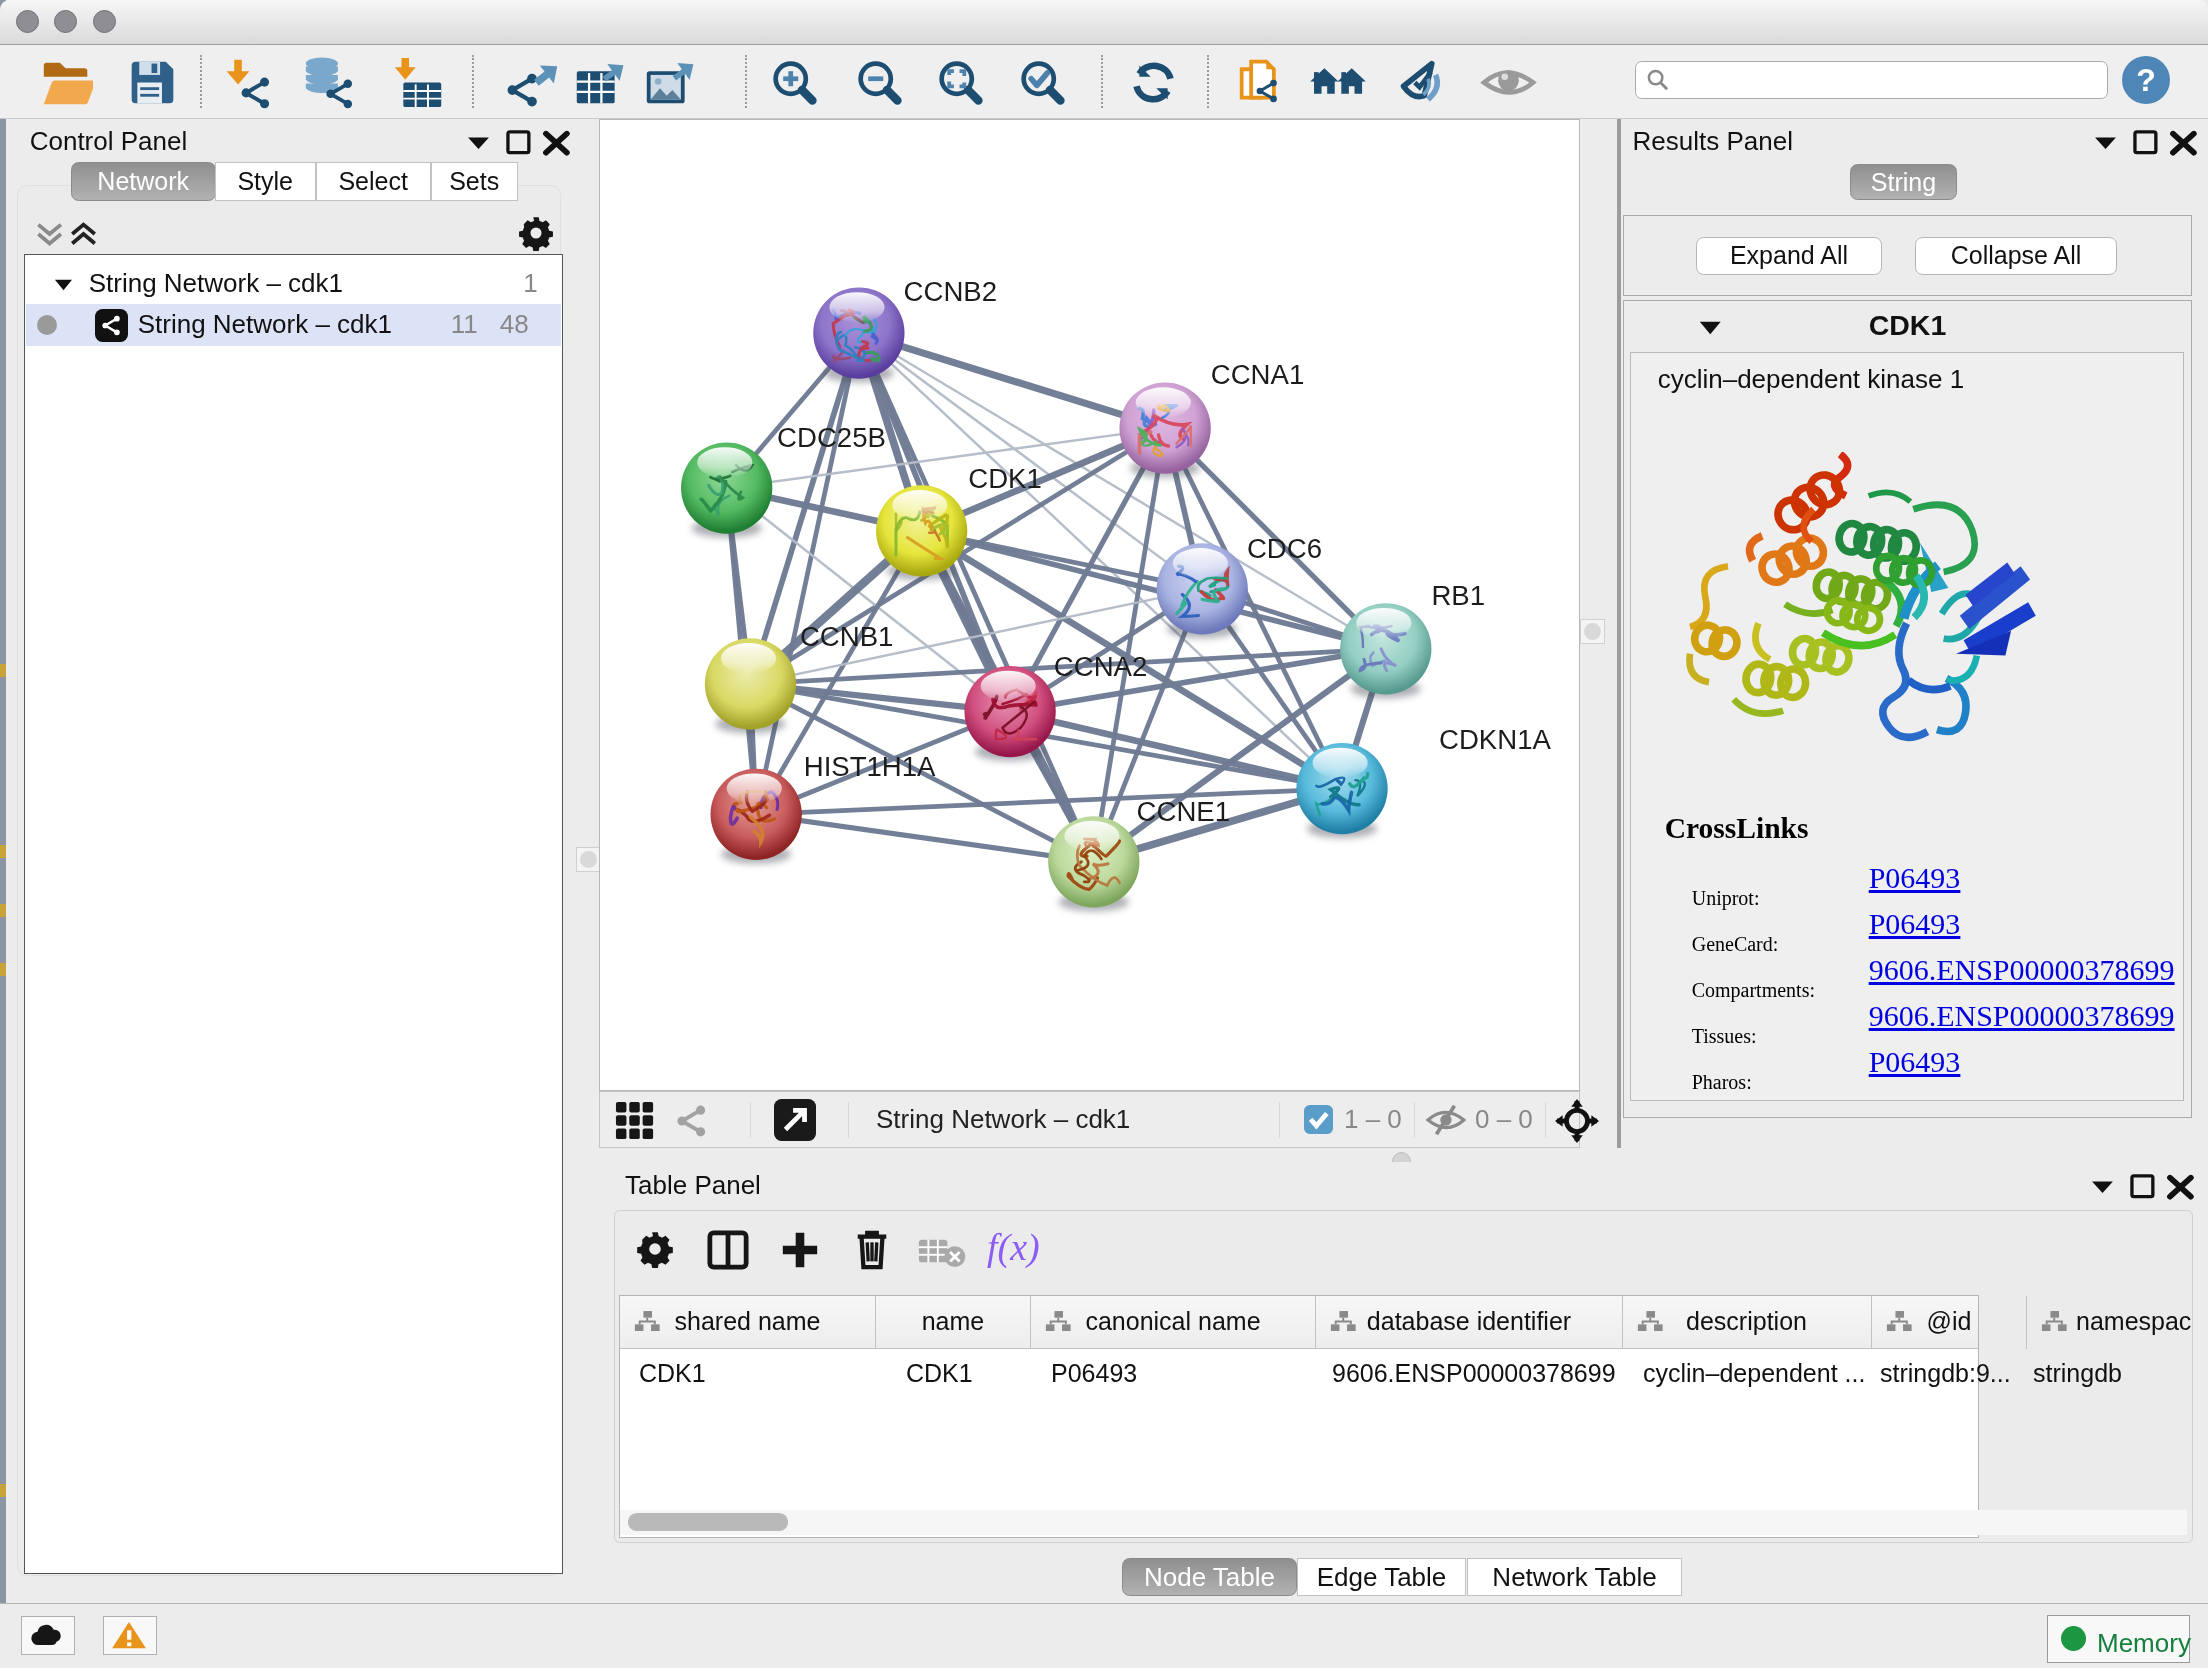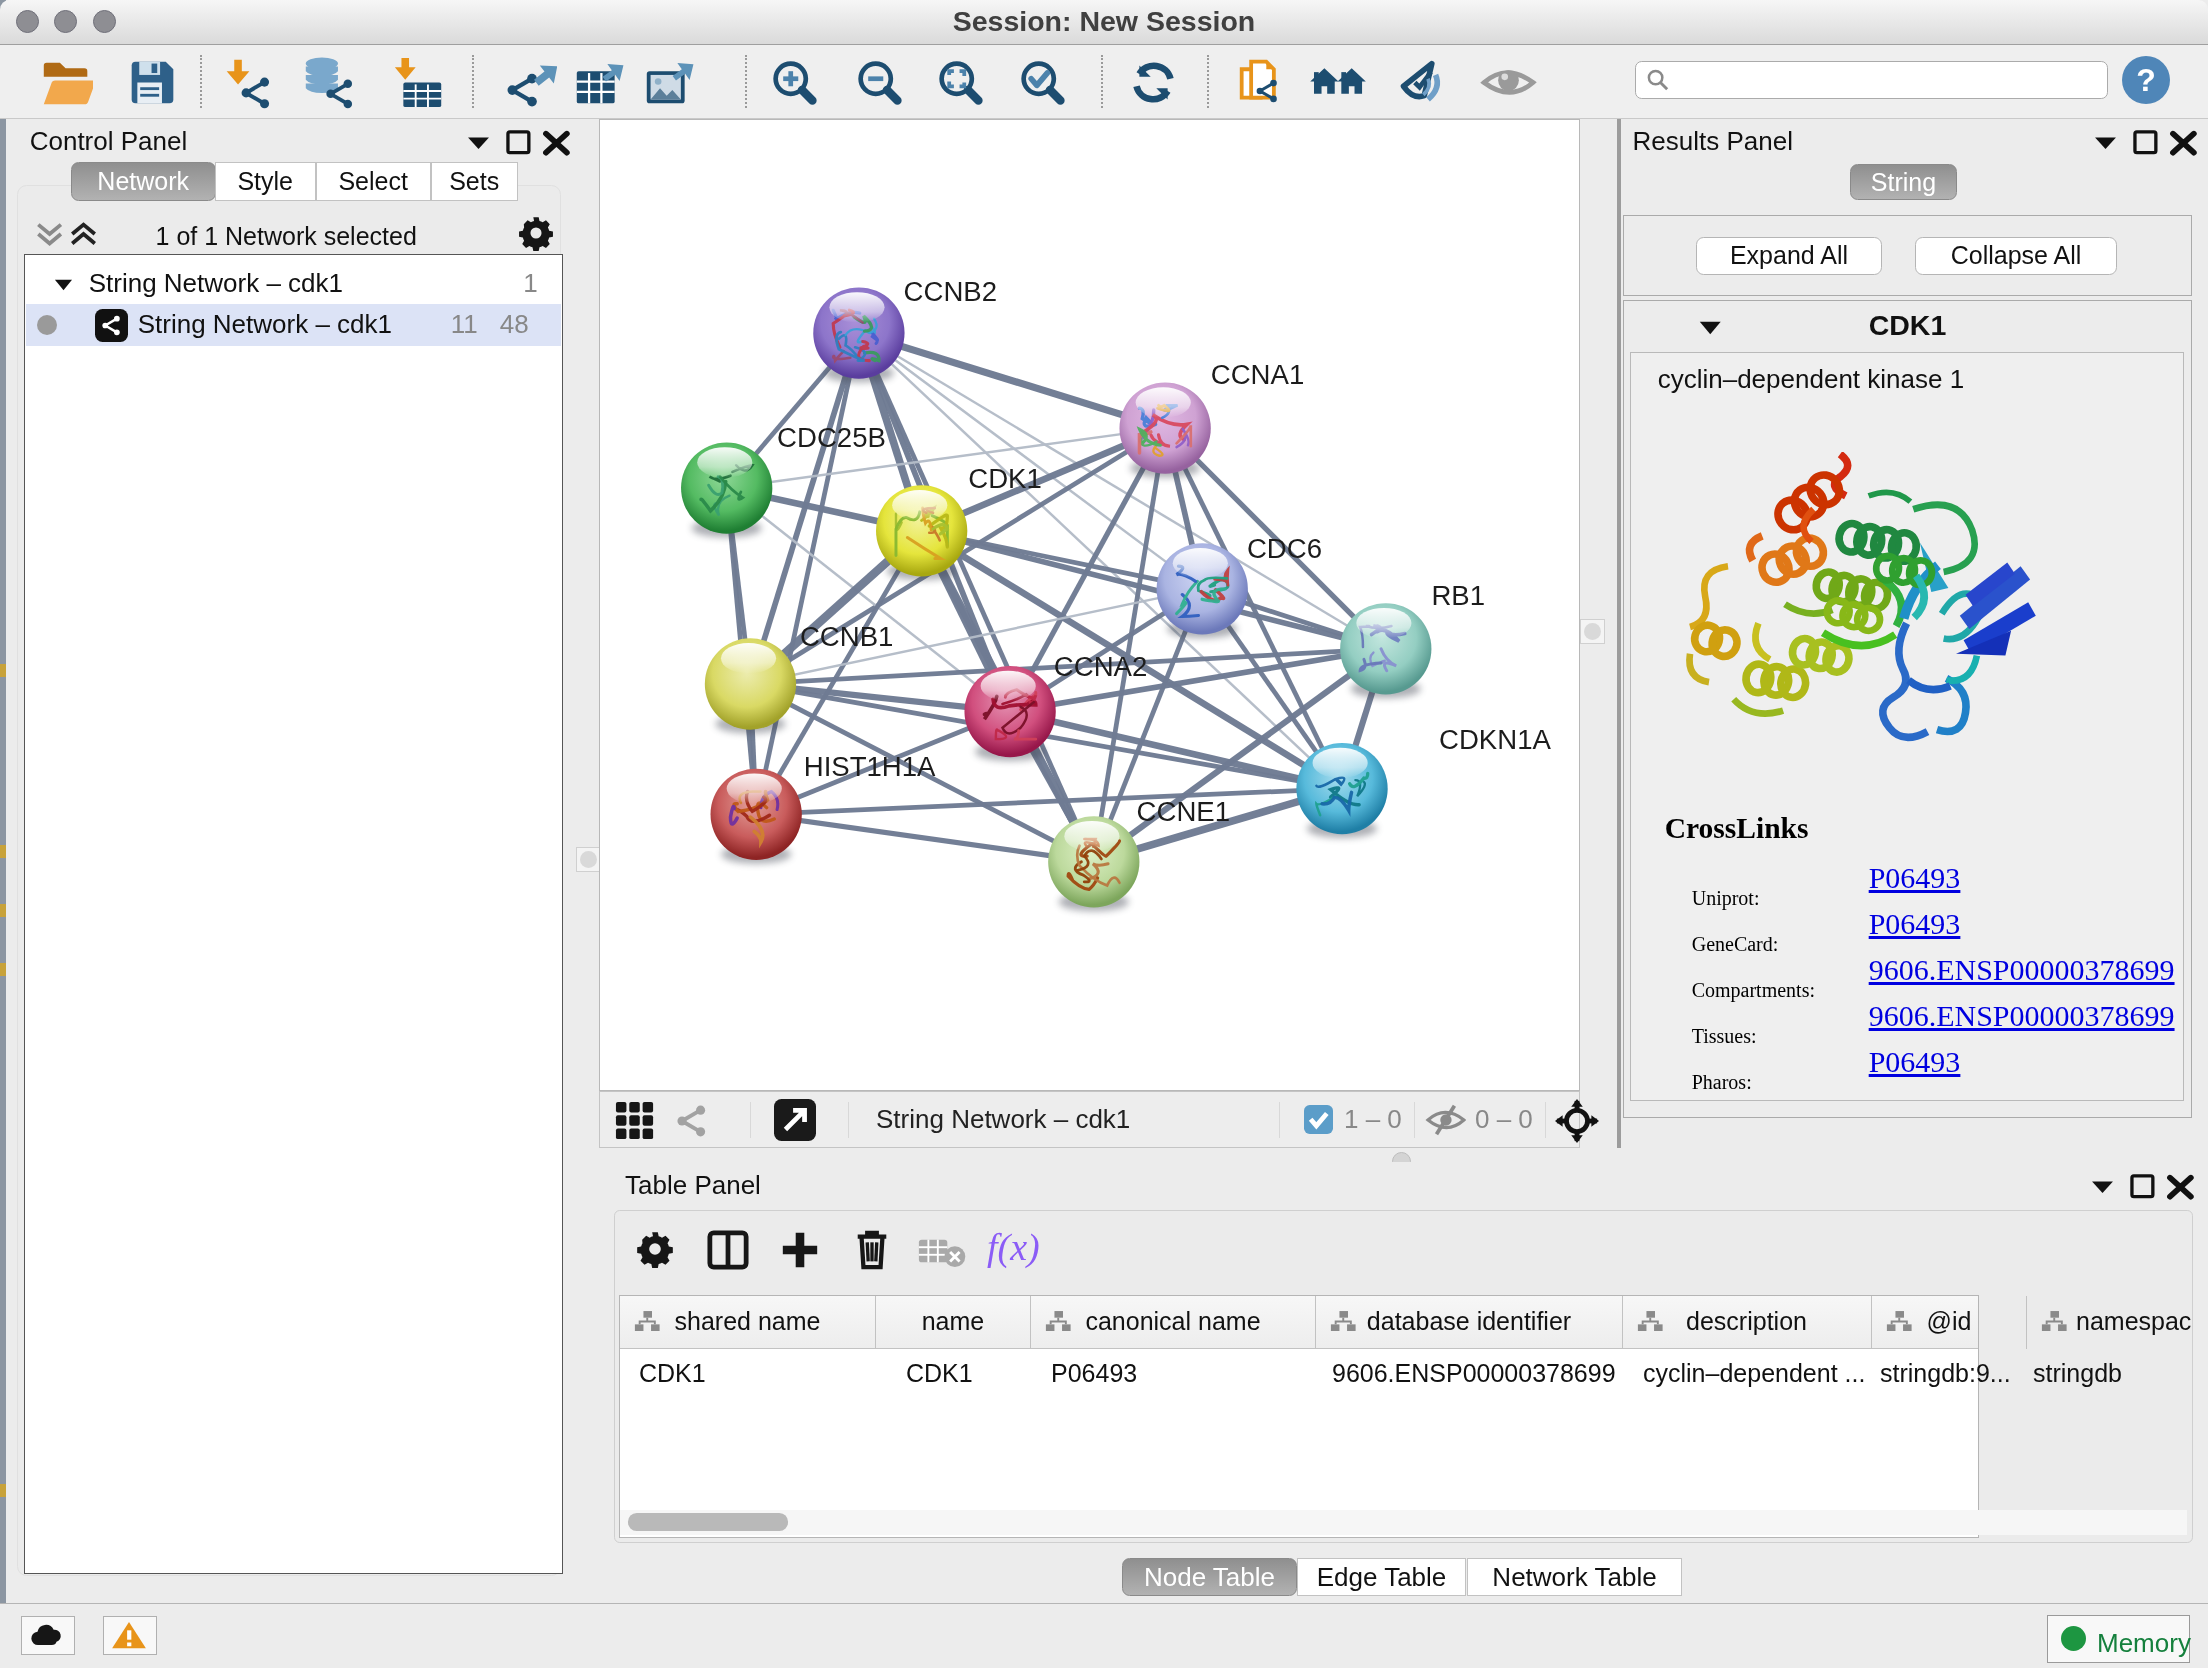--- a/index.html
+++ b/index.html
@@ -15,21 +15,20 @@
 <div class="abs" style="left:0;top:664px;width:5.7px;height:13.3px;background:#c8a23a"></div>
 <div class="abs" style="left:0;top:845px;width:5.7px;height:13.3px;background:#c8a23a"></div>
 <div class="abs" style="left:0;top:904px;width:5.7px;height:13.3px;background:#c8a23a"></div>
 <div class="abs" style="left:0;top:963px;width:5.7px;height:13.3px;background:#c8a23a"></div>
 <div class="abs" style="left:0;top:1484px;width:5.7px;height:13.3px;background:#c8a23a"></div>
 
 <div class="abs" style="left:0;top:0;width:2208px;height:45px;background:linear-gradient(#f6f6f6,#dadada);border-bottom:1.9px solid #9f9f9f;border-radius:9.5px 9.5px 0 0">
   <div class="abs" style="left:16px;top:9.5px;width:23px;height:23px;border-radius:50%;background:#8e8e93;border:1px solid #70707a"></div>
   <div class="abs" style="left:54px;top:9.5px;width:23px;height:23px;border-radius:50%;background:#8e8e93;border:1px solid #70707a"></div>
   <div class="abs" style="left:93px;top:9.5px;width:23px;height:23px;border-radius:50%;background:#8e8e93;border:1px solid #70707a"></div>
-  <div class="abs" style="left:0;top:4.8px;width:2208px;text-align:center;font-size:28.5px;font-weight:bold;color:#404040">Session: New Session</div>
 </div>
 
 <div class="abs" style="left:0;top:45px;width:2208px;height:74px;background:#efefef;border-bottom:1.9px solid #c9c9c9">
   <div style="position:absolute;left:200px;top:9.5px;height:53px;border-left:2.9px dotted #9a9a9a"></div>
     <div style="position:absolute;left:472px;top:9.5px;height:53px;border-left:2.9px dotted #9a9a9a"></div>
     <div style="position:absolute;left:745px;top:9.5px;height:53px;border-left:2.9px dotted #9a9a9a"></div>
     <div style="position:absolute;left:1101px;top:9.5px;height:53px;border-left:2.9px dotted #9a9a9a"></div>
     <div style="position:absolute;left:1207px;top:9.5px;height:53px;border-left:2.9px dotted #9a9a9a"></div>
     <svg style="position:absolute;left:40px;top:11.4px" width="53" height="53" viewBox="0 0 56 56">
       <path d="M4 44 V10 q0-3 3-3 h14 l6 6 h20 q3 0 3 3 v6 H4 z" fill="#b06a14"></path>
@@ -180,21 +179,20 @@
   <div class="tab" style="left:209px;top:43px;width:101px">Style</div>
   <div class="tab" style="left:310px;top:43px;width:115px">Select</div>
   <div class="tab" style="left:425px;top:43px;width:87px">Sets</div>
 
   <div class="abs" style="left:11.4px;top:66px;width:544px;height:1391px;background:#ebebeb;border:1px solid #e0e0e0;border-radius:9.5px"></div>
 
   <svg class="abs" width="67" height="32" viewBox="0 0 70 34" style="left:28.5px;top:100px">
     <path d="M4 6 l12 10 12 -10 M4 16 l12 10 12 -10" fill="none" stroke="#8a8a8a" stroke-width="4"></path>
     <path d="M40 16 l12 -10 12 10 M40 26 l12 -10 12 10" fill="none" stroke="#222" stroke-width="4"></path>
   </svg>
-  <div class="abs" style="left:0;top:103px;width:561px;text-align:center;font-size:25px;color:#111">1 of 1 Network selected</div>
   <svg class="abs" width="38" height="38" viewBox="0 0 24 24" style="left:511px;top:95px">
     <path fill="#161616" d="M12 8.5 a3.5 3.5 0 1 0 0 7 a3.5 3.5 0 0 0 0 -7 z M10.3 2 h3.4 l.5 2.4 a7.6 7.6 0 0 1 2 .8 l2.1 -1.2 2.4 2.4 -1.2 2.1 a7.6 7.6 0 0 1 .8 2 l2.4 .5 v3.4 l-2.4 .5 a7.6 7.6 0 0 1 -.8 2 l1.2 2.1 -2.4 2.4 -2.1 -1.2 a7.6 7.6 0 0 1 -2 .8 l-.5 2.4 h-3.4 l-.5 -2.4 a7.6 7.6 0 0 1 -2 -.8 l-2.1 1.2 -2.4 -2.4 1.2 -2.1 a7.6 7.6 0 0 1 -.8 -2 l-2.4 -.5 v-3.4 l2.4 -.5 a7.6 7.6 0 0 1 .8 -2 L4.3 6.4 6.7 4 l2.1 1.2 a7.6 7.6 0 0 1 2 -.8 z"></path>
   </svg>
 
   <div class="abs" style="left:18px;top:135px;width:539px;height:1320px;background:#fff;border:1.9px solid #555"></div>
   <div class="abs" style="left:20px;top:145px;width:535px;height:41px;font-size:26px;color:#111">
      <svg width="21" height="19" viewBox="0 0 22 20" style="position:absolute;left:27.6px;top:12.4px">
         <path d="M2 4 h18 l-9 11 z" fill="#111"></path>
       </svg>
      <span style="position:absolute;left:63px;top:3.8px">String Network – cdk1</span>

